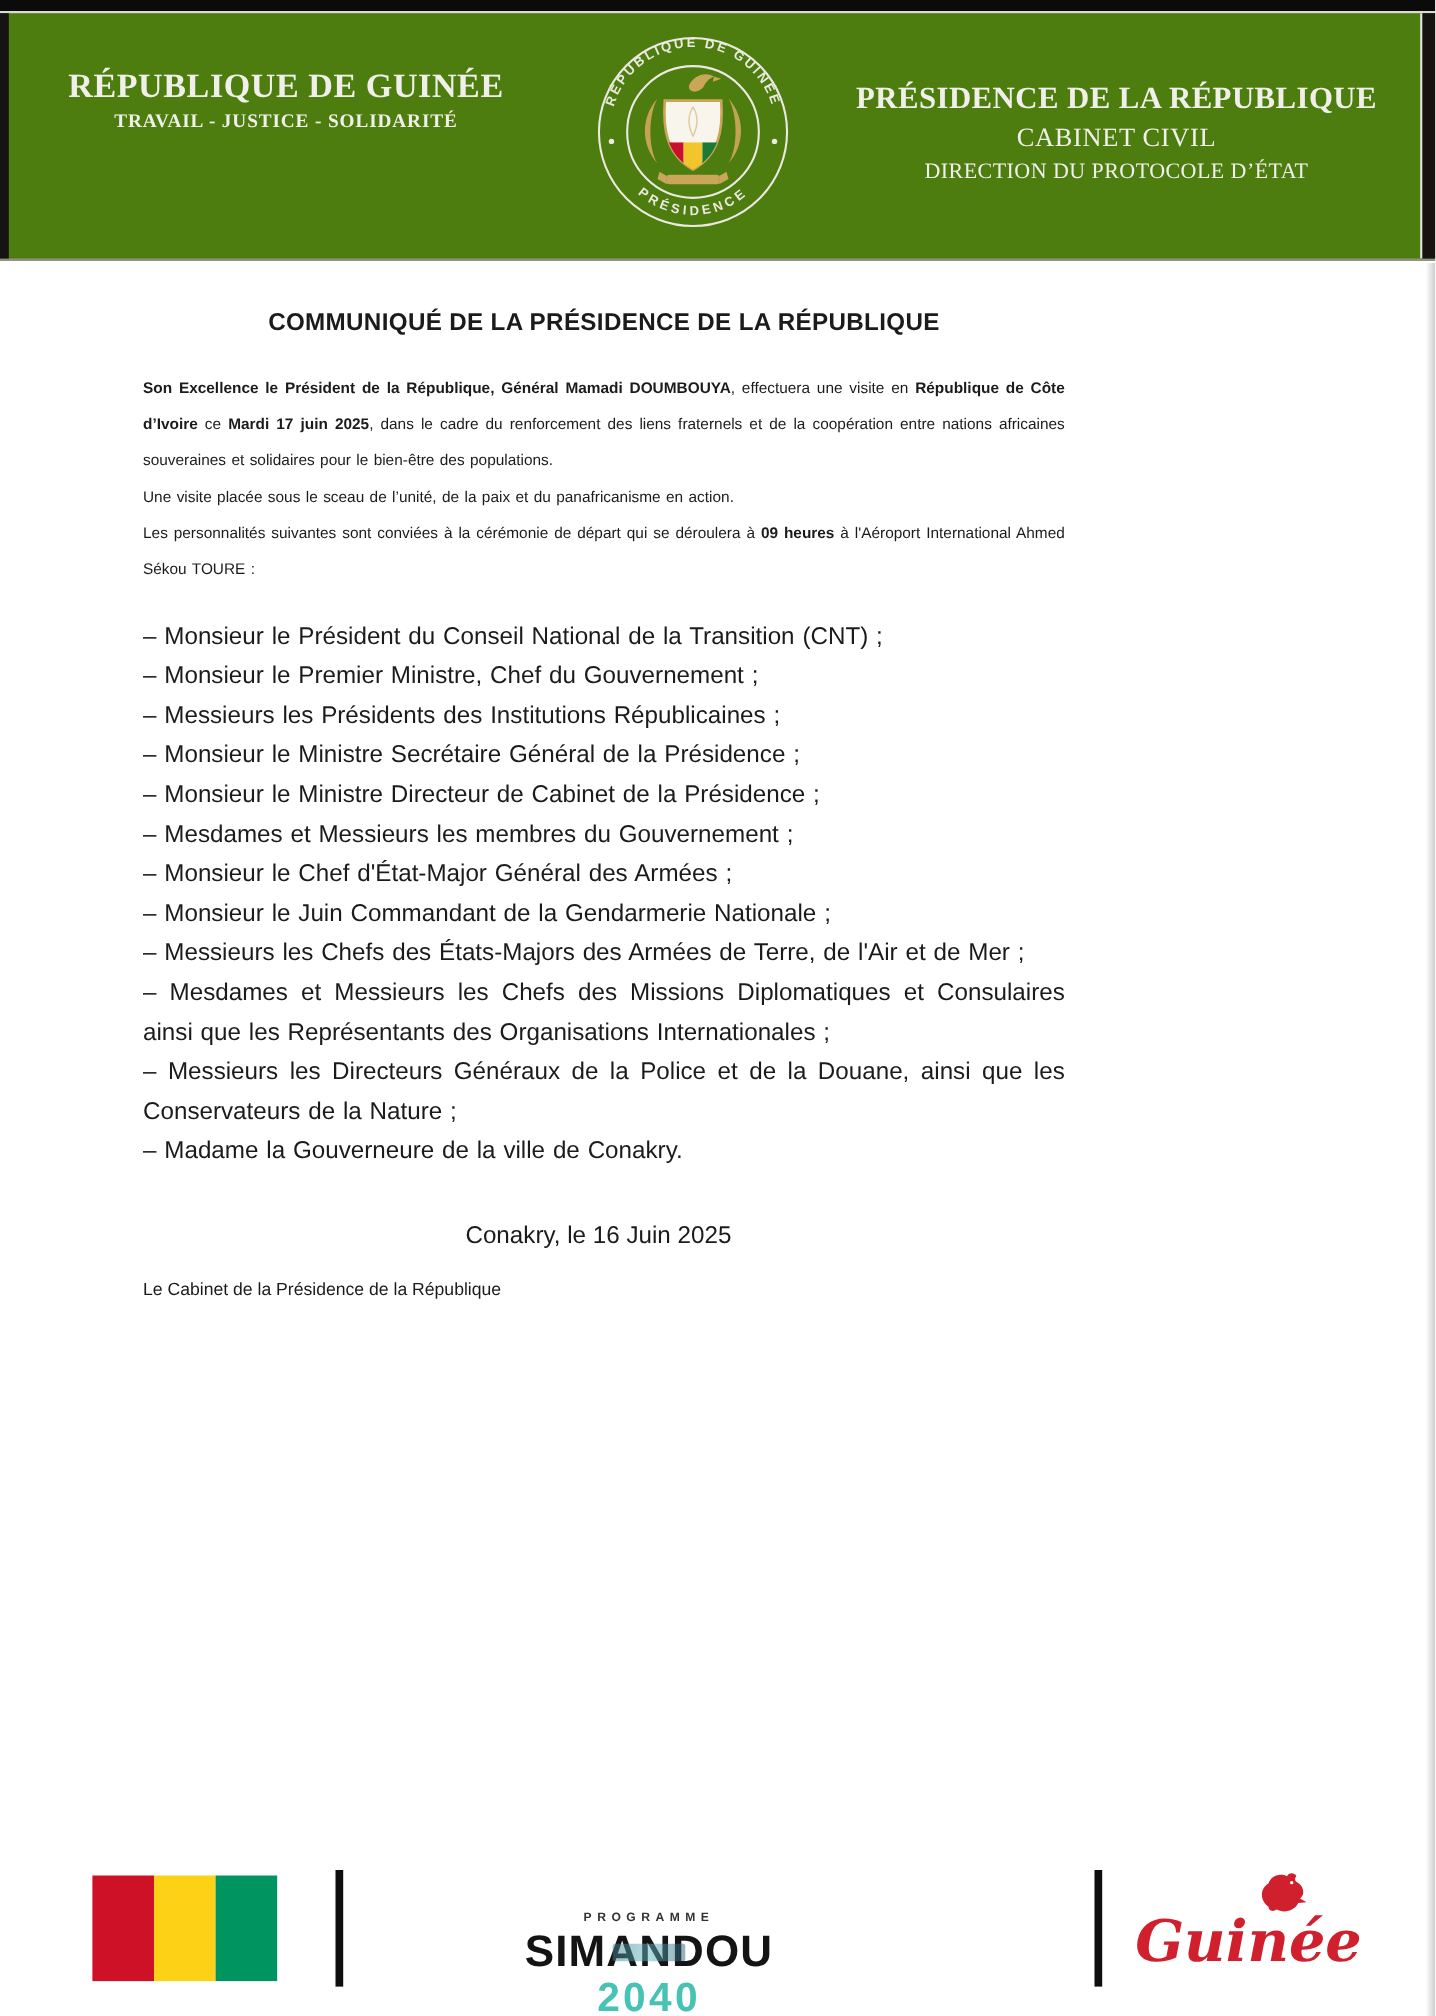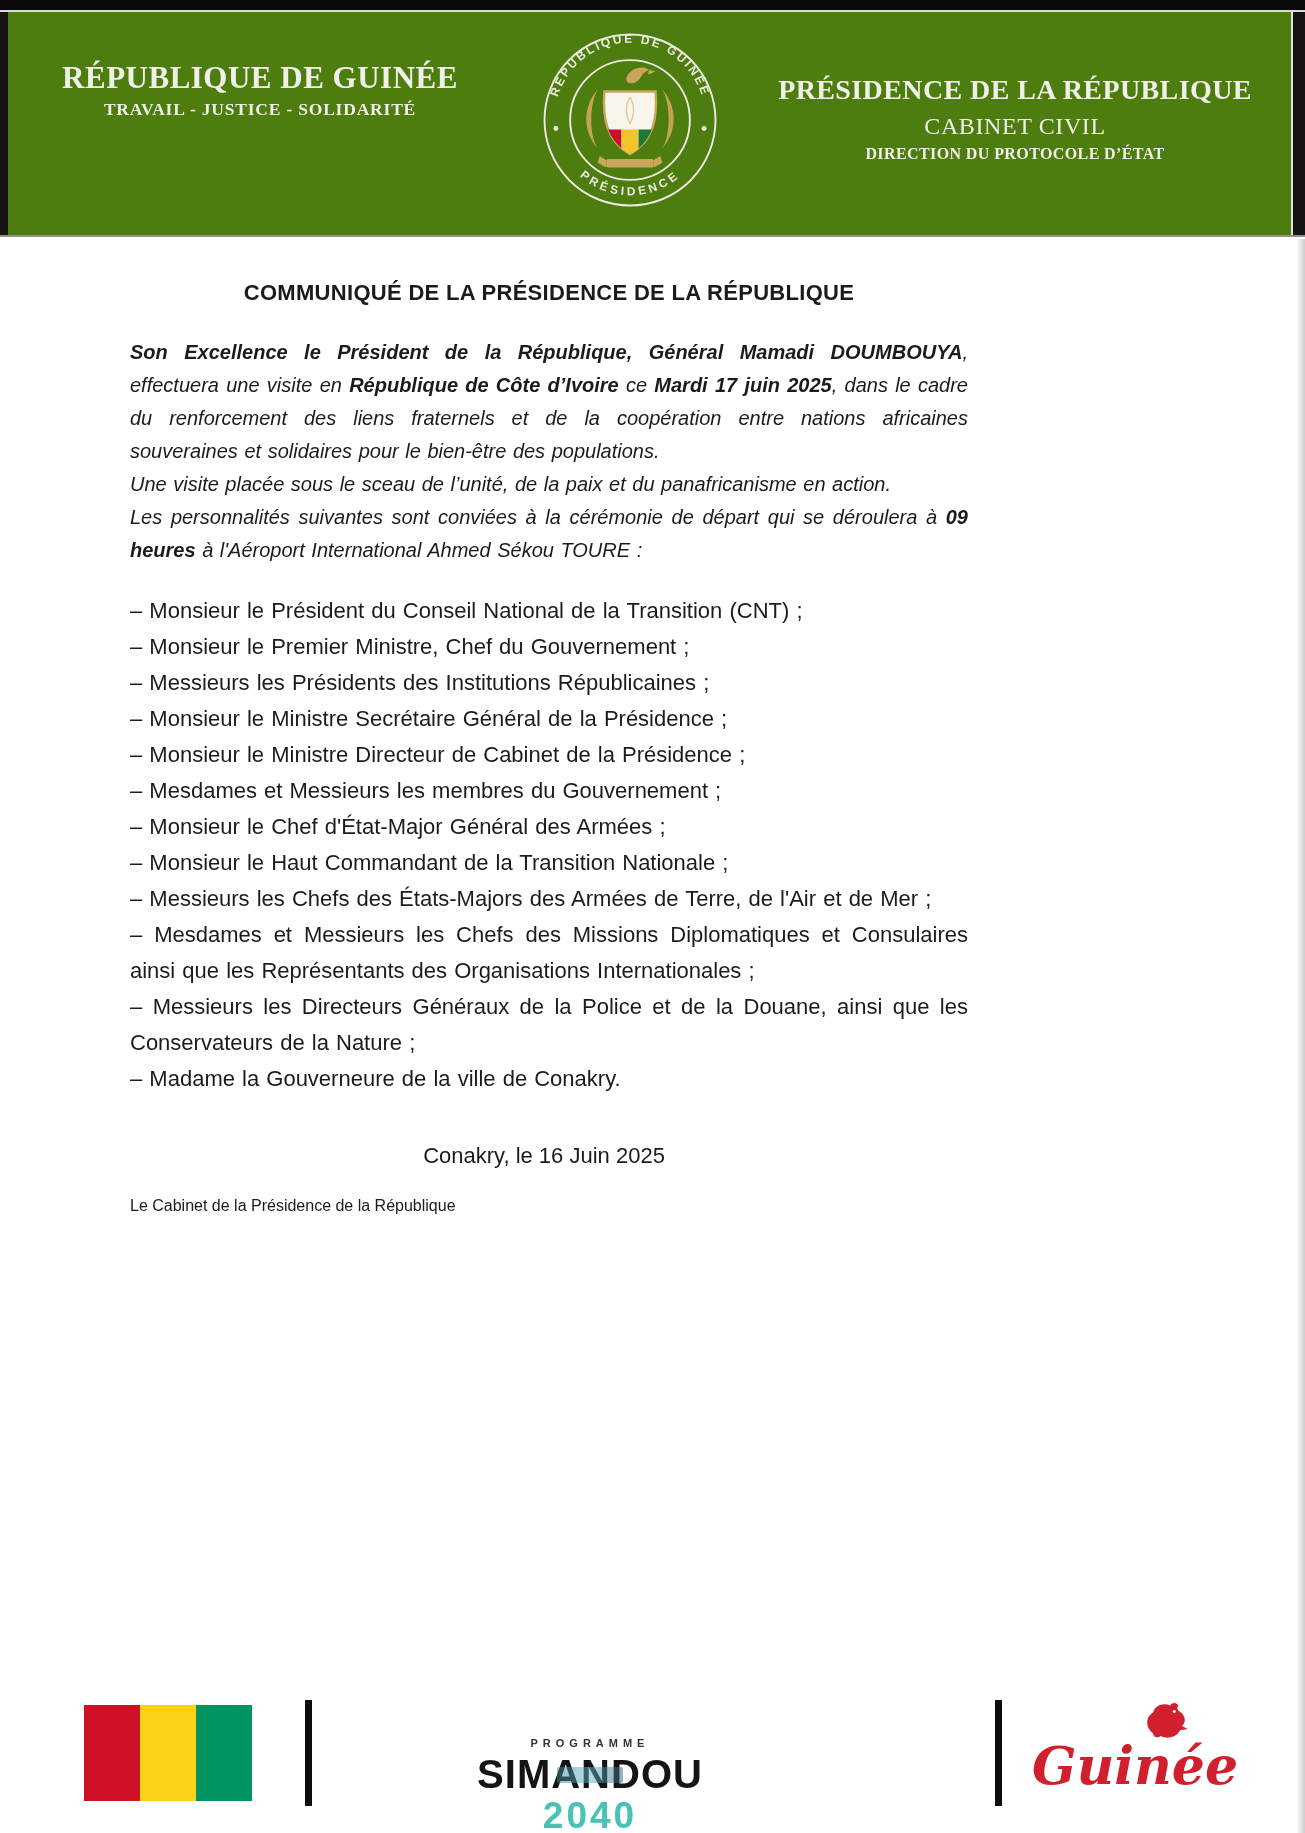--- a/index.html
+++ b/index.html
@@ -13,27 +13,27 @@
   .band-left-edge{position:absolute;left:0;top:0;width:8px;height:100%;background:#151412;}
   .band-right-edge{position:absolute;right:0;top:0;width:12px;height:100%;background:#151412;border-left:2px solid #e5e3dc;}
   .hdr-left{position:absolute;left:55px;top:48px;width:410px;text-align:center;color:#f1efe9;
             font-family:"Liberation Serif", serif;}
   .hdr-left .l1{font-size:31px;font-weight:bold;letter-spacing:.5px;line-height:1.15;}
   .hdr-left .l2{font-size:17.5px;font-weight:bold;letter-spacing:.8px;margin-top:3px;}
   .hdr-right{position:absolute;left:770px;top:62px;width:490px;text-align:center;color:#f1efe9;
              font-family:"Liberation Serif", serif;}
   .hdr-right .l1{font-size:28px;font-weight:bold;letter-spacing:.4px;line-height:1.15;}
   .hdr-right .l2{font-size:24px;font-weight:normal;letter-spacing:.6px;margin-top:7px;}
-  .hdr-right .l3{font-size:16px;font-weight:bold;letter-spacing:.4px;margin-top:5px;}
+  .hdr-right .l3{font-size:20px;font-weight:normal;letter-spacing:.4px;margin-top:5px;}
   .seal{position:absolute;left:535px;top:13px;width:190px;height:190px;}
 
   
   .content{position:absolute;left:130px;top:280px;width:838px;}
   .doc-title{font-size:22px;font-weight:bold;text-align:center;letter-spacing:.3px;margin:0 0 30px 0;}
-  .para{font-size:20px;line-height:33px;text-align:justify;margin:0;word-spacing:1px;font-style:italic;}
+  .para{font-size:14px;line-height:33px;text-align:justify;margin:0;word-spacing:1px;}
   .para .b{font-weight:bold;}
   .para.gap-top{}
   .invitees{margin:26px 0 0 0;padding:0;list-style:none;}
   .invitees li{font-size:22px;line-height:36px;text-align:justify;word-spacing:1px;}
   .dateline{font-size:22px;text-align:center;padding-right:10px;margin-top:46px;}
   .signature{font-size:16px;font-weight:normal;margin-top:28px;}
 
   
   .flag{position:absolute;left:84px;top:1705px;width:168px;height:96px;display:flex;}
   .flag div{flex:1;}
@@ -123,21 +123,21 @@
 
     <ul class="invitees">
 
     <li style="">– Monsieur le Président du Conseil National de la Transition (CNT) ;</li>
         <li style="">– Monsieur le Premier Ministre, Chef du Gouvernement ;</li>
         <li style="">– Messieurs les Présidents des Institutions Républicaines ;</li>
         <li style="">– Monsieur le Ministre Secrétaire Général de la Présidence ;</li>
         <li style="">– Monsieur le Ministre Directeur de Cabinet de la Présidence ;</li>
         <li style="">– Mesdames et Messieurs les membres du Gouvernement ;</li>
         <li style="">– Monsieur le Chef d'État-Major Général des Armées ;</li>
-        <li style="">– Monsieur le Haut Commandant de la Transition Nationale ;</li>
+        <li style="">– Monsieur le Juin Commandant de la Gendarmerie Nationale ;</li>
         <li style="">– Messieurs les Chefs des États-Majors des Armées de Terre, de l'Air et de Mer ;</li>
         <li style="">– Mesdames et Messieurs les Chefs des Missions Diplomatiques et Consulaires ainsi que les Représentants des Organisations Internationales ;</li>
         <li style="">– Messieurs les Directeurs Généraux de la Police et de la Douane, ainsi que les Conservateurs de la Nature ;</li>
         <li style="">– Madame la Gouverneure de la ville de Conakry.</li>
       </ul>
 
     <div class="dateline">Conakry, le 16 Juin 2025</div>
     <div class="signature">Le Cabinet de la Présidence de la République</div>
   </div>
 

